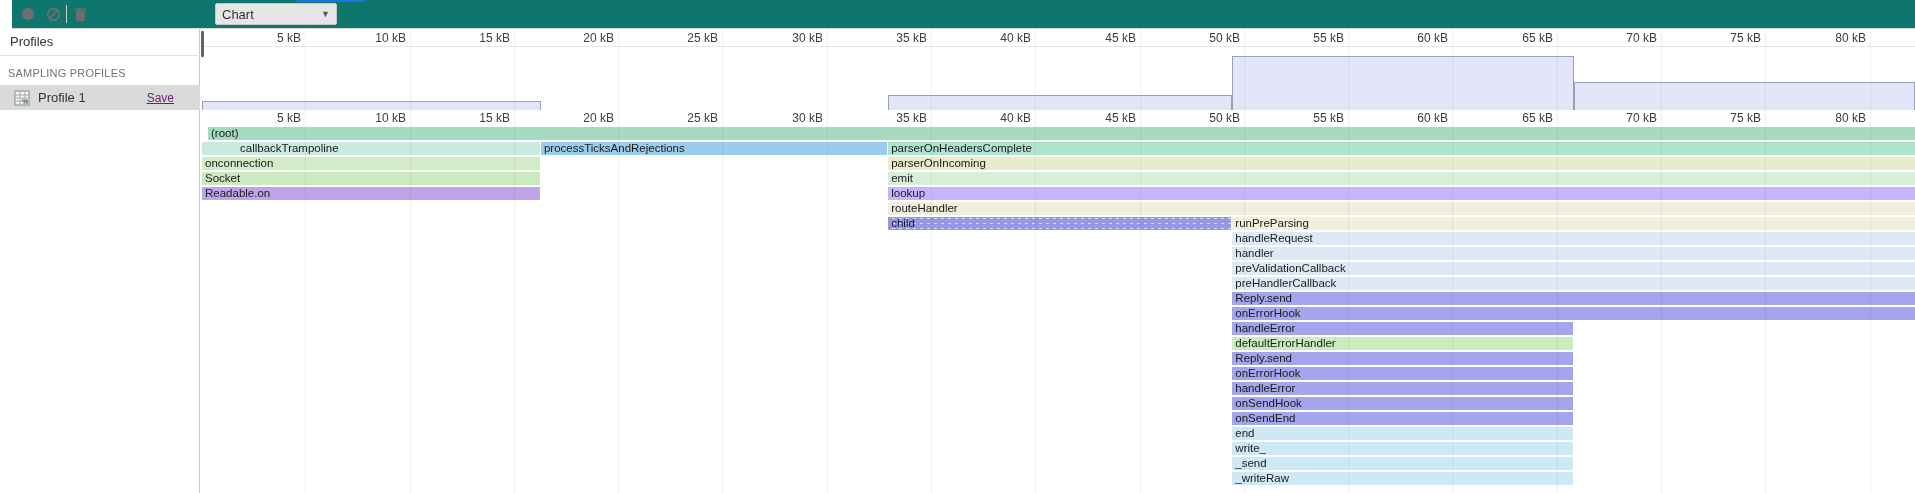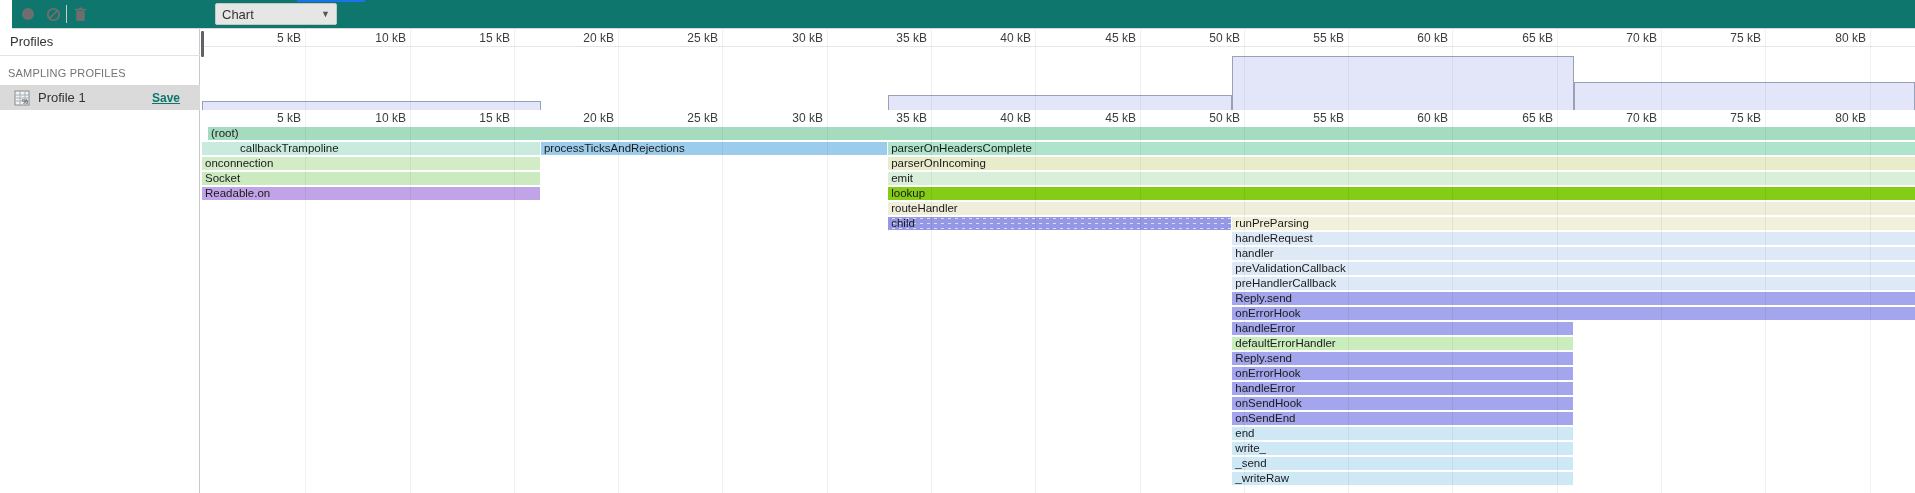--- a/index.html
+++ b/index.html
@@ -22,22 +22,22 @@
   
   #sidebar{position:absolute;left:0;top:29px;width:200px;height:464px;background:#fff;
            border-right:1px solid #c9c9c9;box-sizing:border-box;z-index:9;}
   #sidebar-title{position:absolute;left:10px;top:5px;font-size:13px;color:#333;}
   #sidebar-divider{position:absolute;left:0;top:26px;width:200px;height:1px;background:#e3e3e3;}
   #sampling-heading{position:absolute;left:8px;top:38px;font-size:11px;color:#737373;letter-spacing:.2px;}
   #profile-row{position:absolute;left:0;top:56px;width:200px;height:25px;background:#dadada;
                display:flex;align-items:center;cursor:pointer;}
   #profile-icon{margin-left:14px;width:16px;height:16px;flex:0 0 16px;}
   #profile-name{margin-left:8px;font-size:13px;color:#333;}
-  #profile-save{margin-left:auto;margin-right:20px;font-size:12px;color:#0f766e;
-                text-decoration:underline;cursor:pointer;font-weight:bold;}
+  #profile-save{margin-left:auto;margin-right:26px;font-size:12px;color:#701a75;
+                text-decoration:underline;cursor:pointer;}
   
   #chart{position:absolute;left:201px;top:29px;width:1714px;height:464px;background:#fff;}
   .ruler-label{position:absolute;font-size:12px;color:#3c3c3c;line-height:16px;white-space:nowrap;z-index:4;}
   #ruler-top-divider{position:absolute;left:201px;top:46px;width:1714px;height:1px;background:#e6e6e6;z-index:1;}
   .gridline{position:absolute;top:29px;width:1px;height:464px;background:rgba(0,0,0,0.055);z-index:3;}
   .ov-step{position:absolute;background:#e2e6f8;border:1px solid #9aa0b8;border-bottom:none;
            box-sizing:border-box;z-index:2;cursor:ew-resize;}
   #ov-handle{position:absolute;left:201px;top:31px;width:3px;height:26px;background:#5f6368;
              border-radius:1px;z-index:6;cursor:ew-resize;}
   .flame-bar{position:absolute;height:13px;box-sizing:border-box;overflow:hidden;z-index:2;cursor:pointer;}
@@ -176,21 +176,21 @@
     </div>
     <div class="flame-bar" style="left: 202px; width: 337.926px; top: 172px; background-color: rgb(204, 234, 192);">
       <span>Socket</span>
     </div>
     <div class="flame-bar" style="left: 888.195px; width: 1027.25px; top: 172px; background-color: rgb(217, 239, 217);">
       <span>emit</span>
     </div>
     <div class="flame-bar" style="left: 202px; width: 337.926px; top: 187px; background-color: rgb(193, 164, 231);">
       <span>Readable.on</span>
     </div>
-    <div class="flame-bar" style="left: 888.195px; width: 1027.25px; top: 187px; background-color: #84cc16;">
+    <div class="flame-bar" style="left: 888.195px; width: 1027.25px; top: 187px; background-color: #c4b5fd;">
       <span>lookup</span>
     </div>
     <div class="flame-bar" style="left: 888.195px; width: 1027.25px; top: 202px; background-color: rgb(239, 238, 218);">
       <span>routeHandler</span>
     </div>
     <div class="flame-bar dotted" style="left: 888.195px; width: 343.14px; top: 217px; background-color: rgb(149, 152, 229);">
       <span>child</span>
     </div>
     <div class="flame-bar" style="left: 1232.34px; width: 683.11px; top: 232px; background-color: rgb(221, 233, 246);">
       <span>handleRequest</span>

